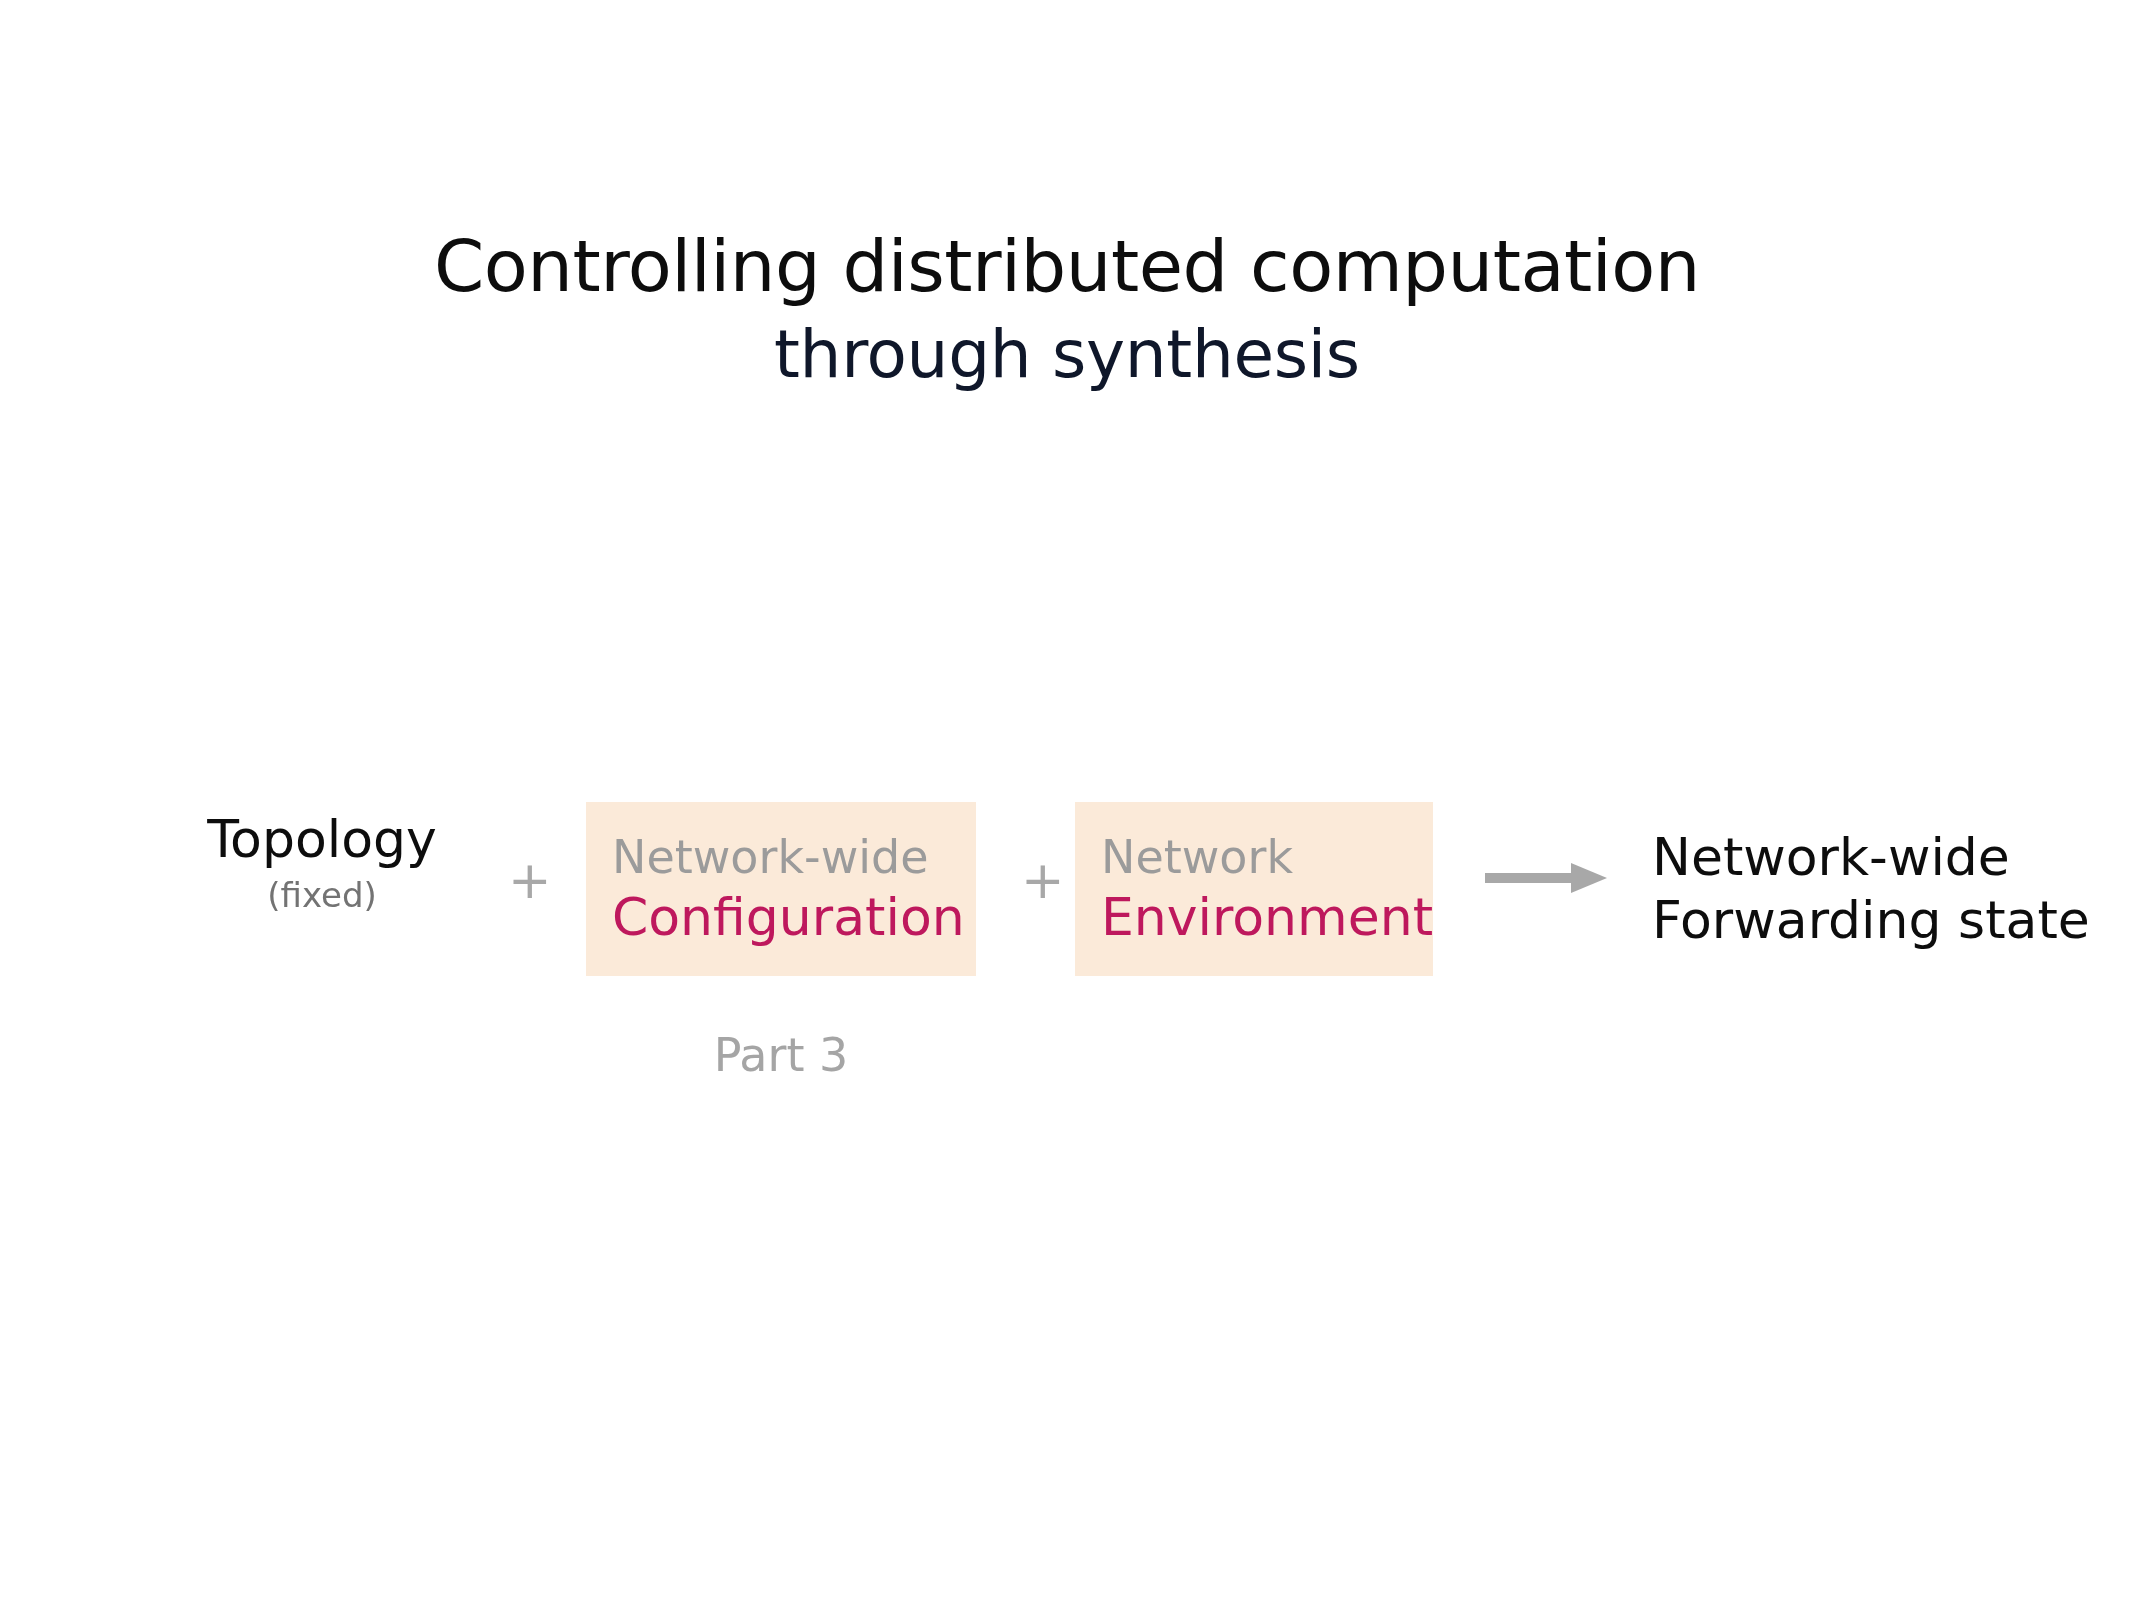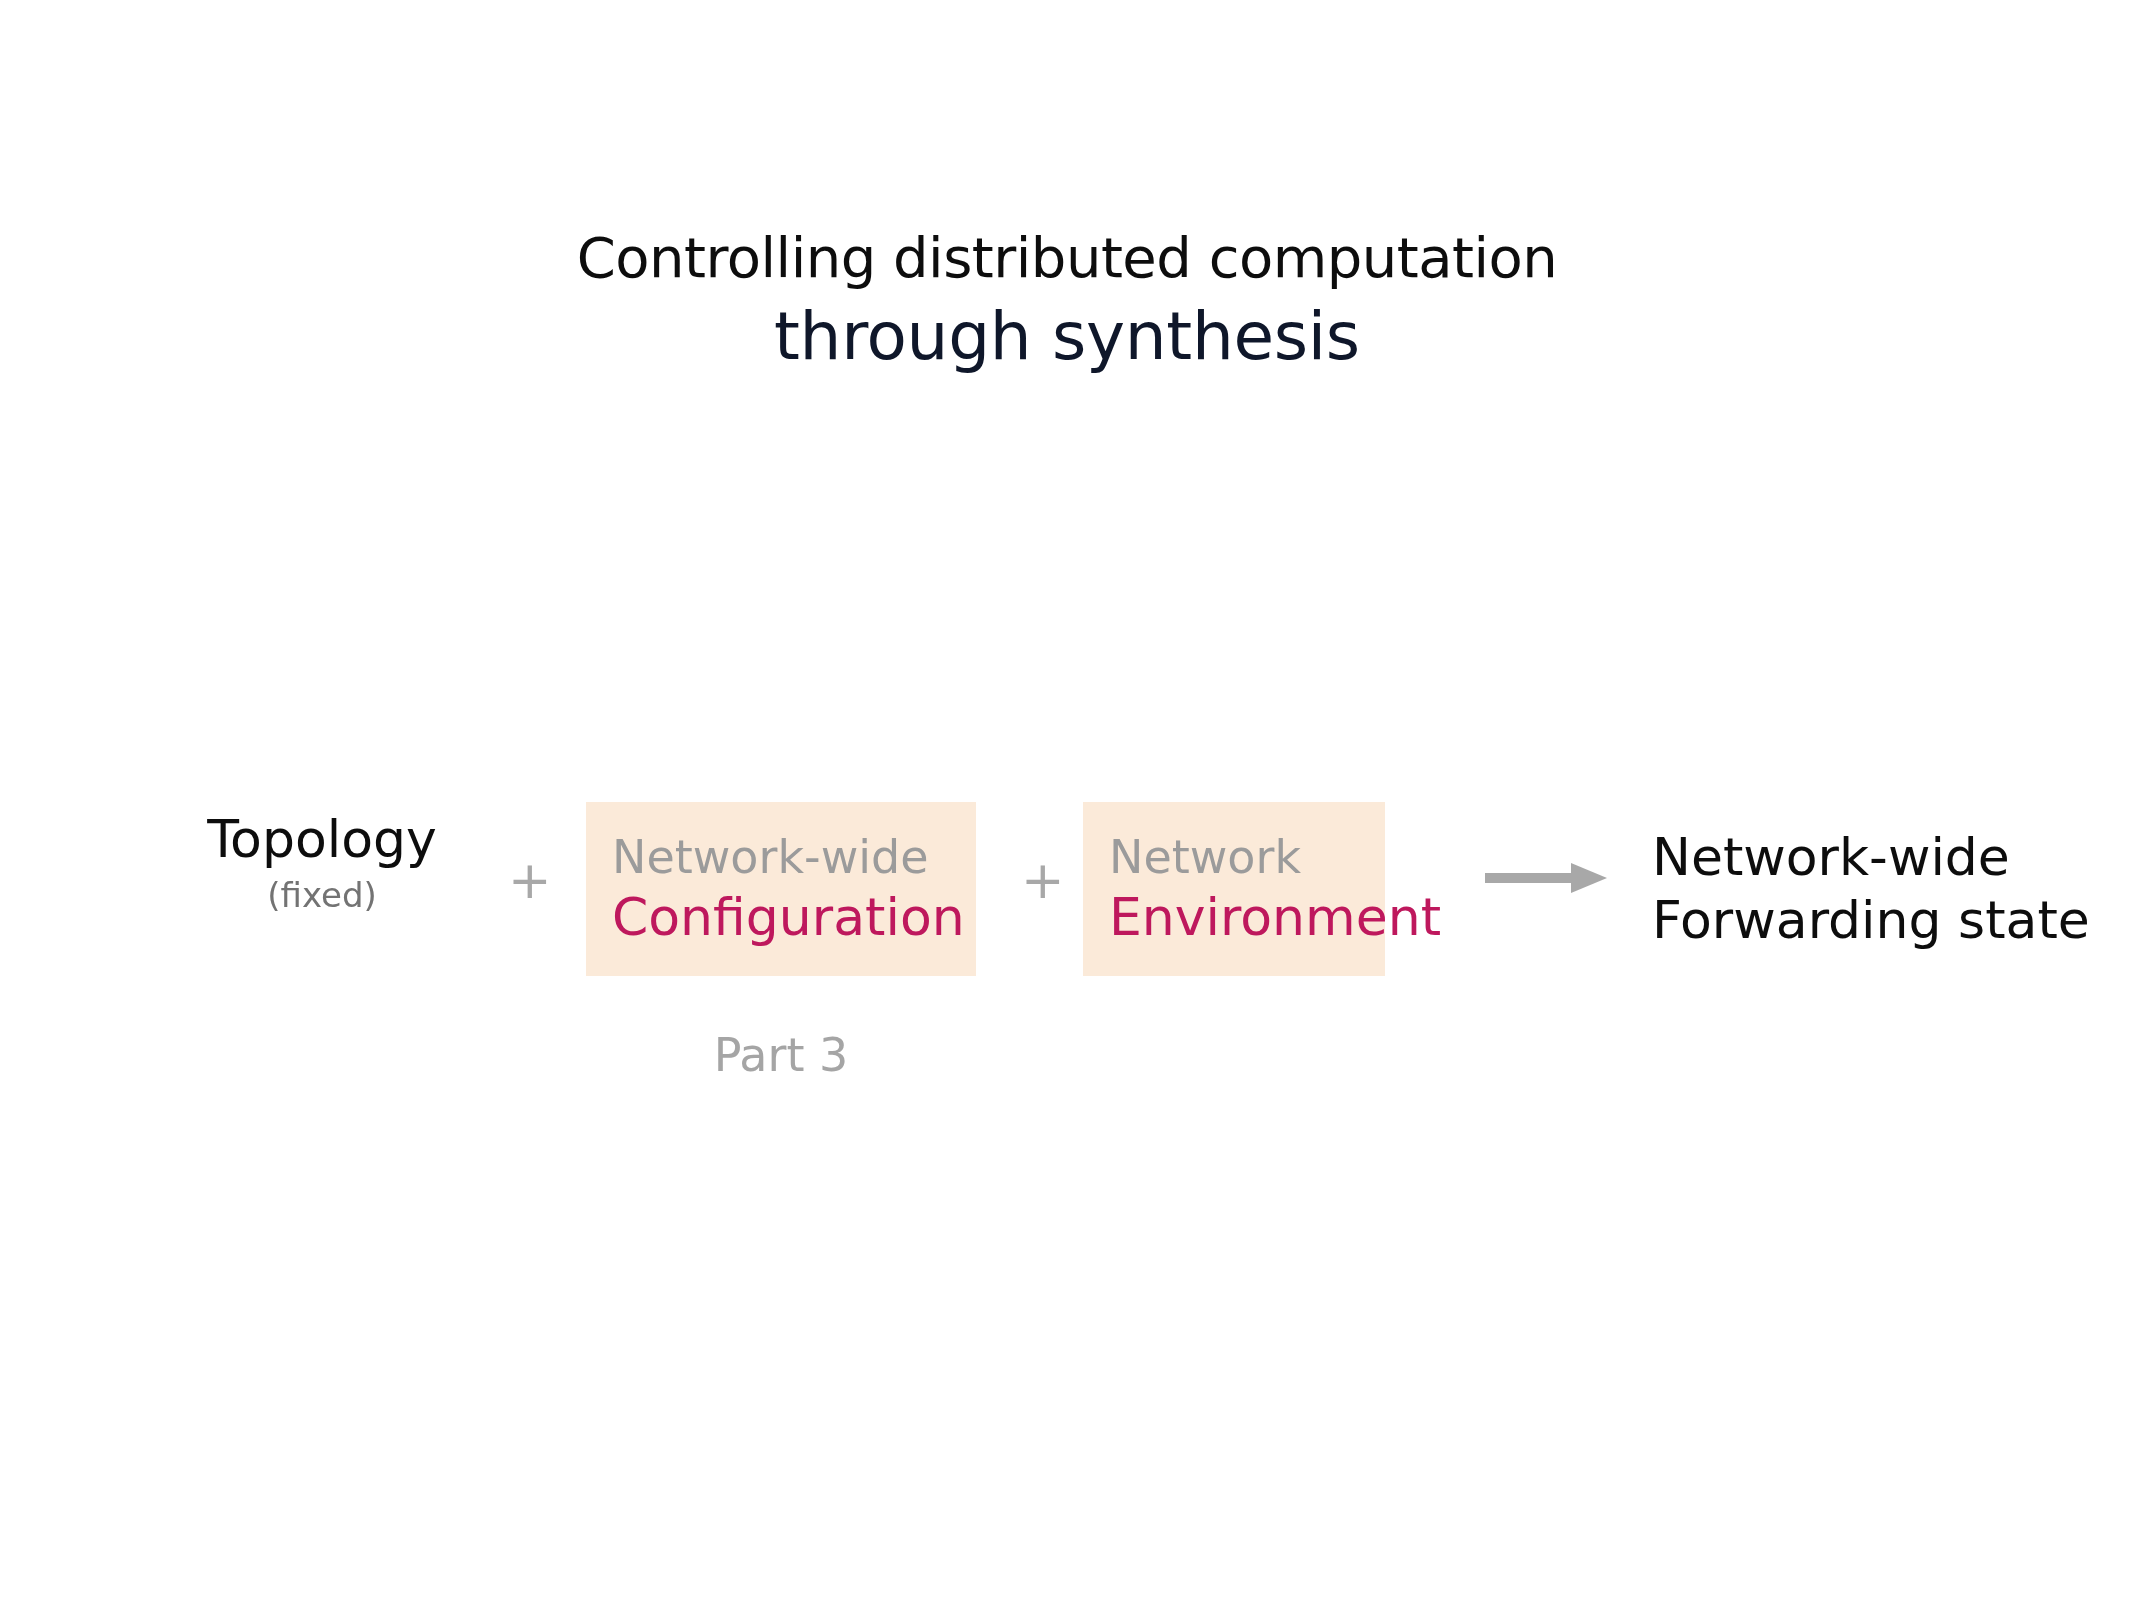--- a/index.html
+++ b/index.html
@@ -24,21 +24,21 @@
 
   
   .title-block {
     position: absolute;
     top: 228px;
     left: 0;
     width: 2134px;
     text-align: center;
   }
   .slide-title {
-    font-size: 56px;
+    font-size: 72px;
     line-height: 1.08;
     color: #0d0d0d;
     font-weight: 400;
     letter-spacing: -0.5px;
     white-space: nowrap;
   }
   .slide-subtitle {
     margin-top: 13px;
     font-size: 66px;
     line-height: 1.08;
@@ -118,22 +118,21 @@
     margin-top: 4px;
     white-space: nowrap;
   }
 
   #term-config {
     left: 586px;
     width: 390px;
   }
   #term-environment {
     left: 1075px;
-    width: 302px;
-    margin-left: 8px;
+    width: 358px;
   }
 
   
   #term-result {
     left: 1652px;
     width: 440px;
     align-items: flex-start;
   }
   .result-line {
     font-size: 52px;

